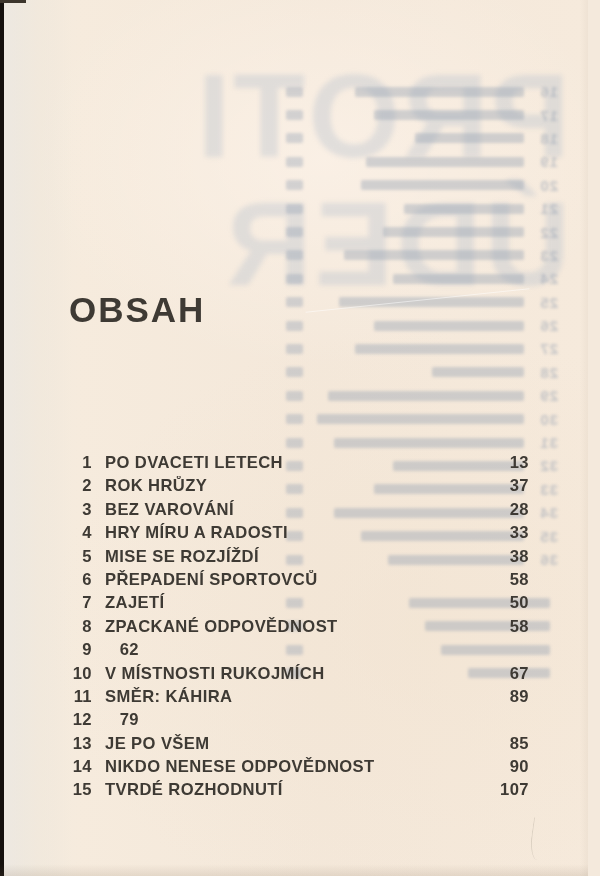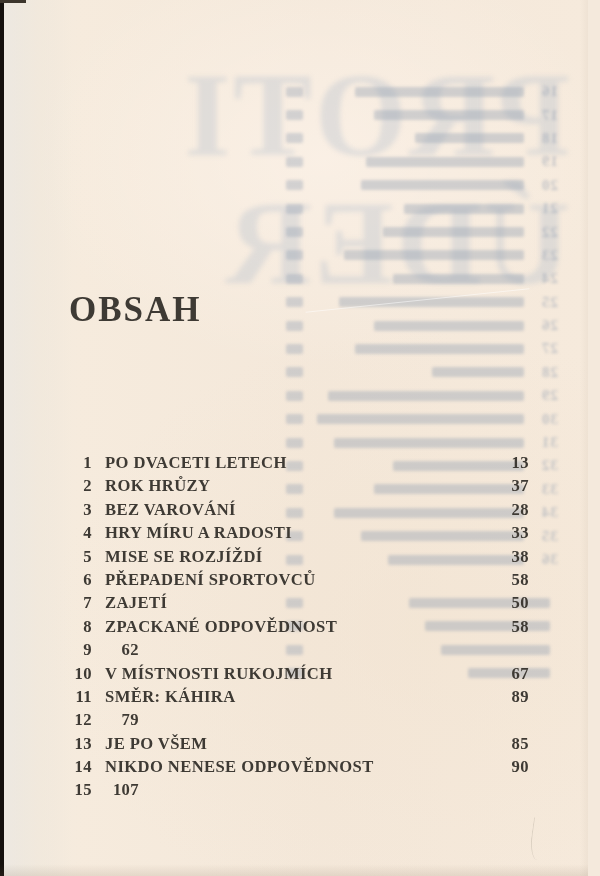--- a/index.html
+++ b/index.html
@@ -1,18 +1,18 @@
 <!DOCTYPE html>
 <html style="--paper: #f4e9dc; --ink: #3e3a34; --edge: #14100d;"><head>
 <meta charset="utf-8">
 <style>
   html,body{margin:0;padding:0;background:#f4e9dc;}
   .scan{
     position:relative;width:588px;height:876px;overflow:hidden;
-    font-family:Liberation Serif, serif;
+    font-family:Liberation Sans, sans-serif;
     background:
       radial-gradient(420px 300px at 55% 18%, rgba(255,246,238,0.55), rgba(255,246,238,0) 70%),
       radial-gradient(520px 420px at 72% 72%, rgba(241,226,207,0.5), rgba(241,226,207,0) 72%),
       linear-gradient(90deg,#e9dfd2 0,#f0e7d9 30px,#f6ebdd 72px,#f4e8da 55%,#f6eadc 100%);
   }
   .edge-left{position:absolute;left:0;top:0;bottom:0;width:4px;background:var(--edge,#14100d);}
   .edge-top{position:absolute;left:0;top:0;width:26px;height:3px;background:#3c352c;}
   .gutter{position:absolute;left:4px;top:0;bottom:0;width:80px;
     background:linear-gradient(90deg, rgba(238,234,228,0.85), rgba(241,234,224,0.45) 34px, rgba(244,233,220,0) 78px);}
   .shade-bottom{position:absolute;left:0;right:0;bottom:0;height:12px;
@@ -267,17 +267,18 @@
         <span class="toc-title">JE PO VŠEM</span>
         <span class="toc-page">85</span>
       </div>
       <div class="toc-row">
         <span class="toc-num">14</span>
         <span class="toc-title">NIKDO NENESE ODPOVĚDNOST</span>
         <span class="toc-page">90</span>
       </div>
       <div class="toc-row">
         <span class="toc-num">15</span>
+        <span class="toc-title">TVRDÉ ROZHODNUTÍ</span>
         <span class="toc-page">107</span>
       </div>
     </div>
 
 </div>
 
 </body></html>

